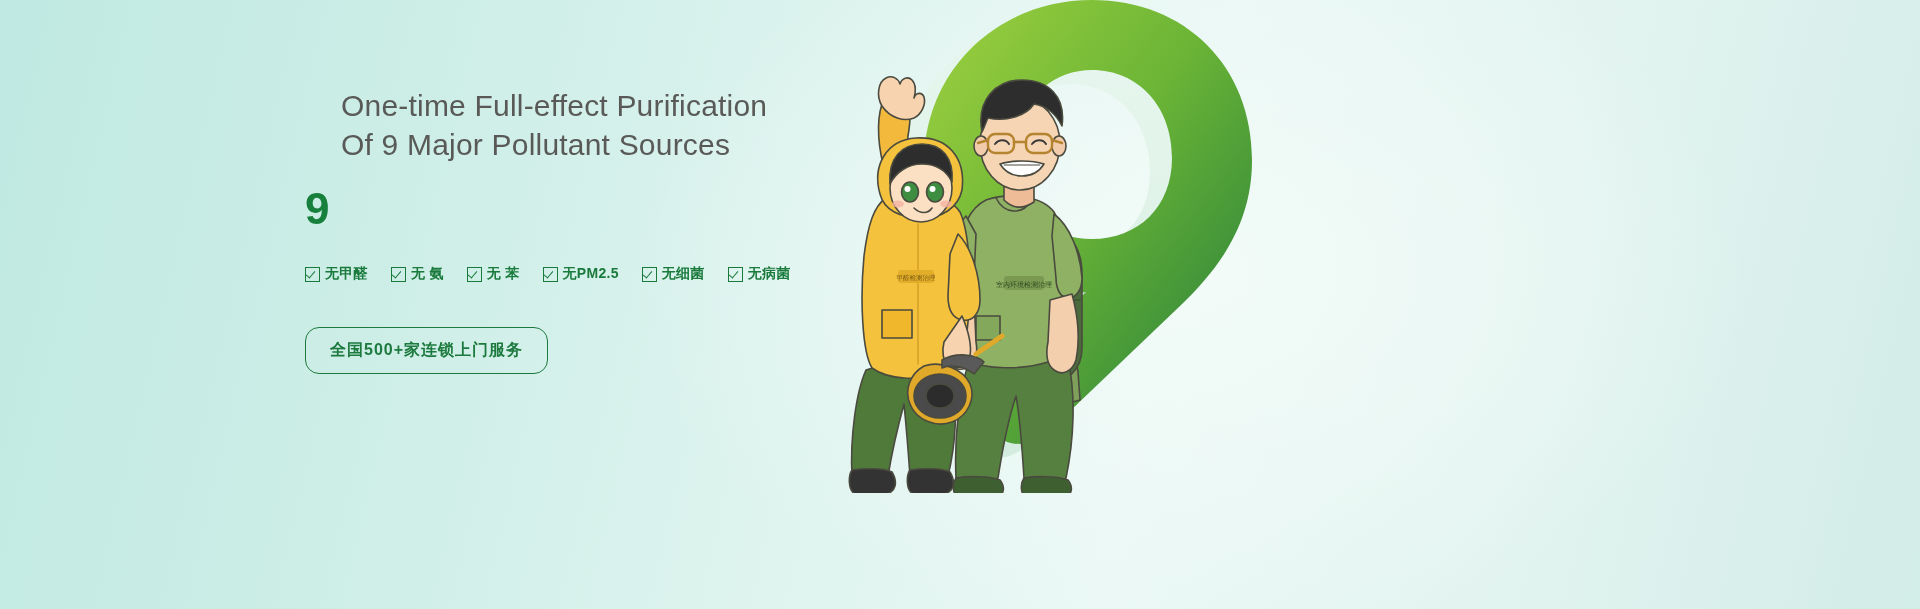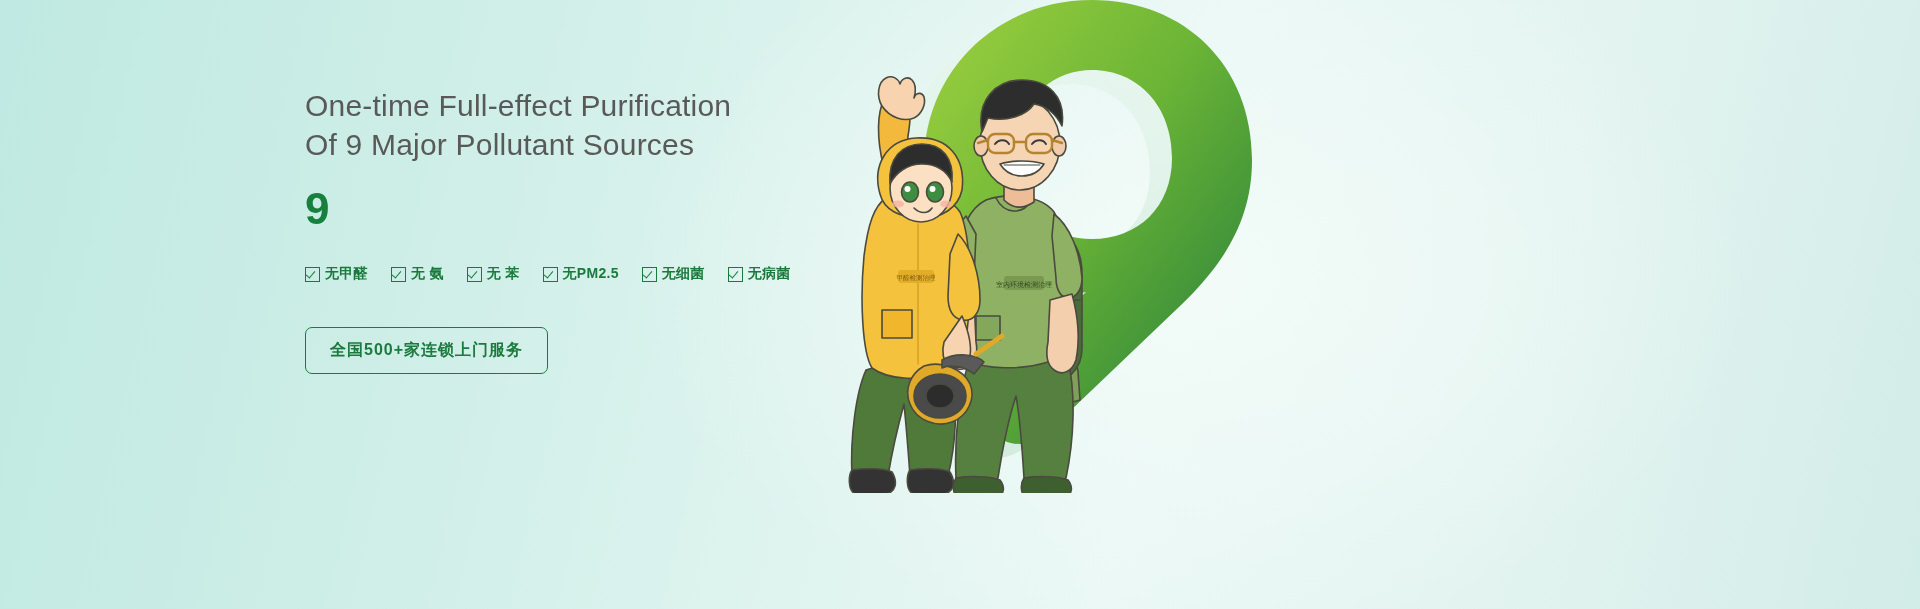--- a/index.html
+++ b/index.html
@@ -10,21 +10,21 @@
   .banner{
     position:relative;width:1920px;height:609px;overflow:hidden;
     background:
       radial-gradient(ellipse 900px 600px at 62% 45%, #f2fbf8 0%, rgba(242,251,248,0) 62%),
       linear-gradient(103deg,#bfe9e2 0%,#cdeee7 22%,#ddf3ee 42%,#eaf8f5 60%,#e3f4f0 78%,#d2ece8 100%);
   }
   
   .copy{position:absolute;left:305px;top:86px;width:720px;}
   .eng{
     color:#595a57;font-size:30px;line-height:39px;font-weight:400;
-    letter-spacing:.2px;white-space:pre-line;
+    letter-spacing:.2px;white-space:pre-line;margin-left:36px;
   }
   .cn-head{margin-top:23px;display:flex;align-items:baseline;white-space:nowrap;}
   .cn-nine{
     color:#17803c;font-size:44px;font-weight:700;line-height:1;
     margin-right:1px;letter-spacing:-1px;
   }
   .cn-rest{color:#4a4c49;font-size:34px;font-weight:400;letter-spacing:1px;line-height:1;}
   .features{margin-top:34px;display:flex;align-items:center;}
   .feat{display:flex;align-items:center;margin-right:23px;white-space:nowrap;}
   .tickbox{
@@ -32,21 +32,21 @@
     position:relative;margin-right:5px;flex:0 0 auto;
   }
   .tickbox::after{
     content:"";position:absolute;left:2px;top:1px;width:4px;height:8px;
     border-right:1.6px solid #1a7a3c;border-bottom:1.6px solid #1a7a3c;
     transform:rotate(40deg);
   }
   .feat-label{color:#1a7a3c;font-size:14px;font-weight:700;letter-spacing:.3px;}
   .cta{
     margin-top:44px;display:inline-flex;align-items:center;justify-content:center;
-    border:1.6px solid #1d7a3e;border-radius:7px;color:#1d7a3e;
+    border:1.6px solid #1d7a3e;border-radius:14px;color:#1d7a3e;
     font-size:16px;font-weight:700;letter-spacing:1px;
     padding:12px 24px;background:transparent;cursor:pointer;
   }
   
   .nine-mark{position:absolute;left:880px;top:-8px;width:420px;height:500px;}
   
   .illus{position:absolute;left:790px;top:48px;width:380px;height:445px;}
 </style>
 </head>
 <body>

